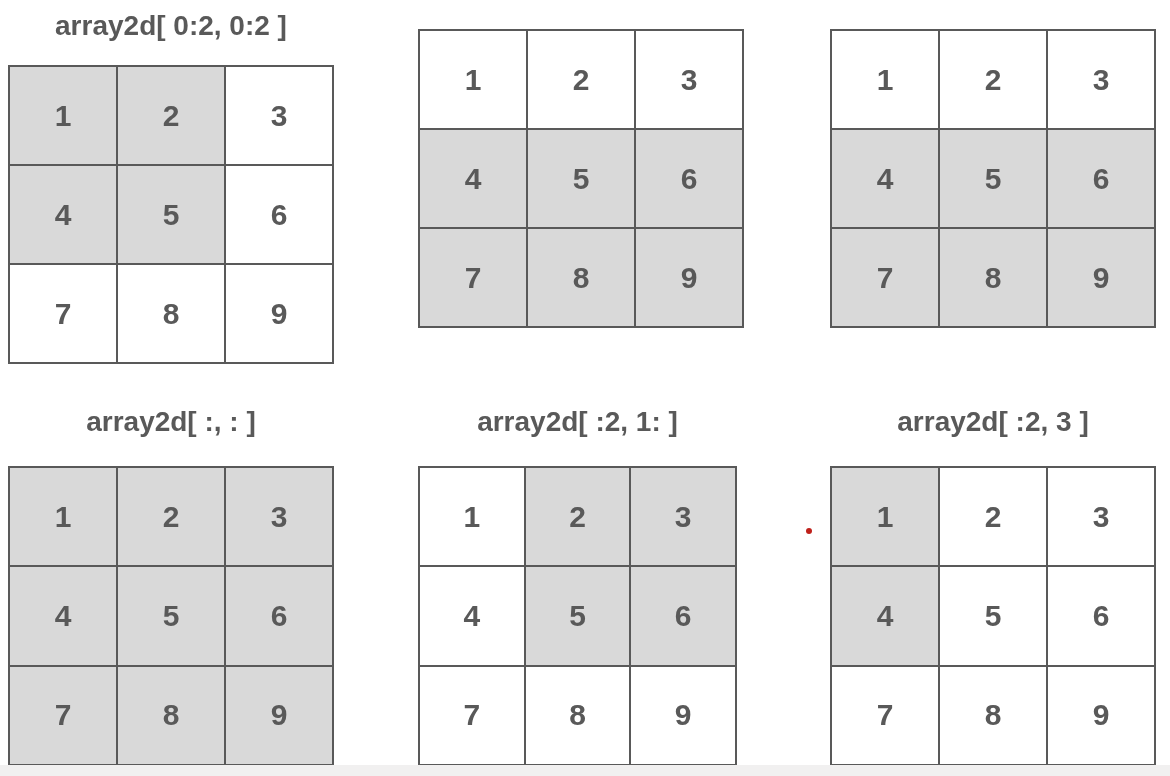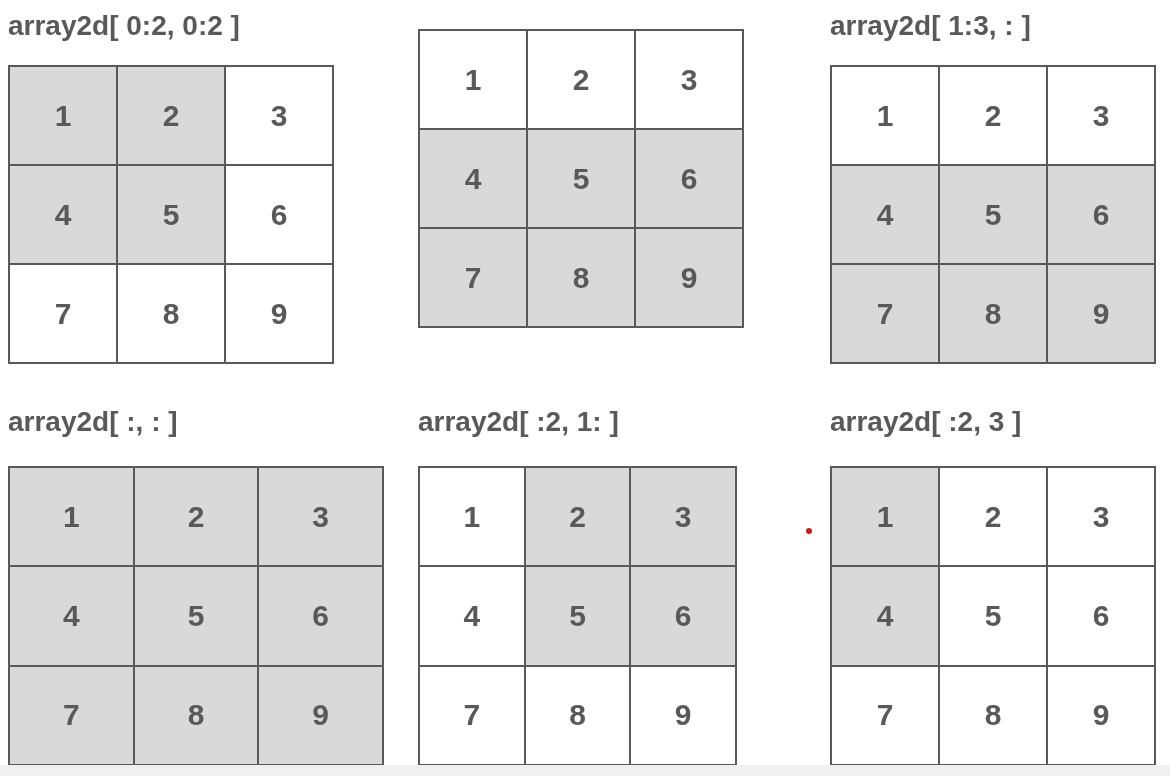--- a/index.html
+++ b/index.html
@@ -4,21 +4,21 @@
 <style>
   html,body{margin:0;padding:0}
   body{
     width:1170px;height:776px;position:relative;overflow:hidden;
     background:#ffffff;
     font-family:"Liberation Sans", sans-serif;
   }
   .page{position:absolute;inset:0}
   .panel{position:absolute}
   .panel-title{
-    margin:0;text-align:left;
+    margin:0;text-align:center;
     font-size:28px;font-weight:700;color:#595959;
     line-height:36px;white-space:nowrap;
   }
   .grid{
     display:grid;
     grid-template-columns:repeat(3,1fr);
     grid-template-rows:repeat(3,1fr);
     border:1px solid #595959;
     background:#595959;
   }
@@ -27,21 +27,21 @@
     display:flex;align-items:center;justify-content:center;
     font-size:30px;font-weight:700;color:#595959;
     background:#ffffff;
   }
   .cell.selected{background:#d9d9d9}
 
   
   #panels .panel:nth-child(1){left:8px;  top:8px;  width:326px}
   #panels .panel:nth-child(2){left:418px;top:8px;  width:326px}
   #panels .panel:nth-child(3){left:830px;top:8px;  width:326px}
-  #panels .panel:nth-child(4){left:8px;  top:404px;width:376px}
+  #panels .panel:nth-child(4){left:8px;  top:404px;width:326px}
   #panels .panel:nth-child(5){left:418px;top:404px;width:319px}
   #panels .panel:nth-child(6){left:830px;top:404px;width:326px}
   #panels .panel:nth-child(-n+3) .grid{height:297px;margin-top:21px}
   #panels .panel:nth-child(n+4)  .grid{height:298px;margin-top:26px}
 
   .laser-dot{
     position:absolute;left:806px;top:528px;
     width:6px;height:6px;border-radius:50%;
     background:#bf201a;
   }
@@ -78,21 +78,20 @@
           <div class="cell selected">4</div>
           <div class="cell selected">5</div>
           <div class="cell selected">6</div>
           <div class="cell selected">7</div>
           <div class="cell selected">8</div>
           <div class="cell selected">9</div>
         </div>
   </section>
 
   <section class="panel">
-    <h2 class="panel-title">array2d[ 1:3, : ]</h2>
     <div class="grid">
           <div class="cell">1</div>
           <div class="cell">2</div>
           <div class="cell">3</div>
           <div class="cell selected">4</div>
           <div class="cell selected">5</div>
           <div class="cell selected">6</div>
           <div class="cell selected">7</div>
           <div class="cell selected">8</div>
           <div class="cell selected">9</div>

